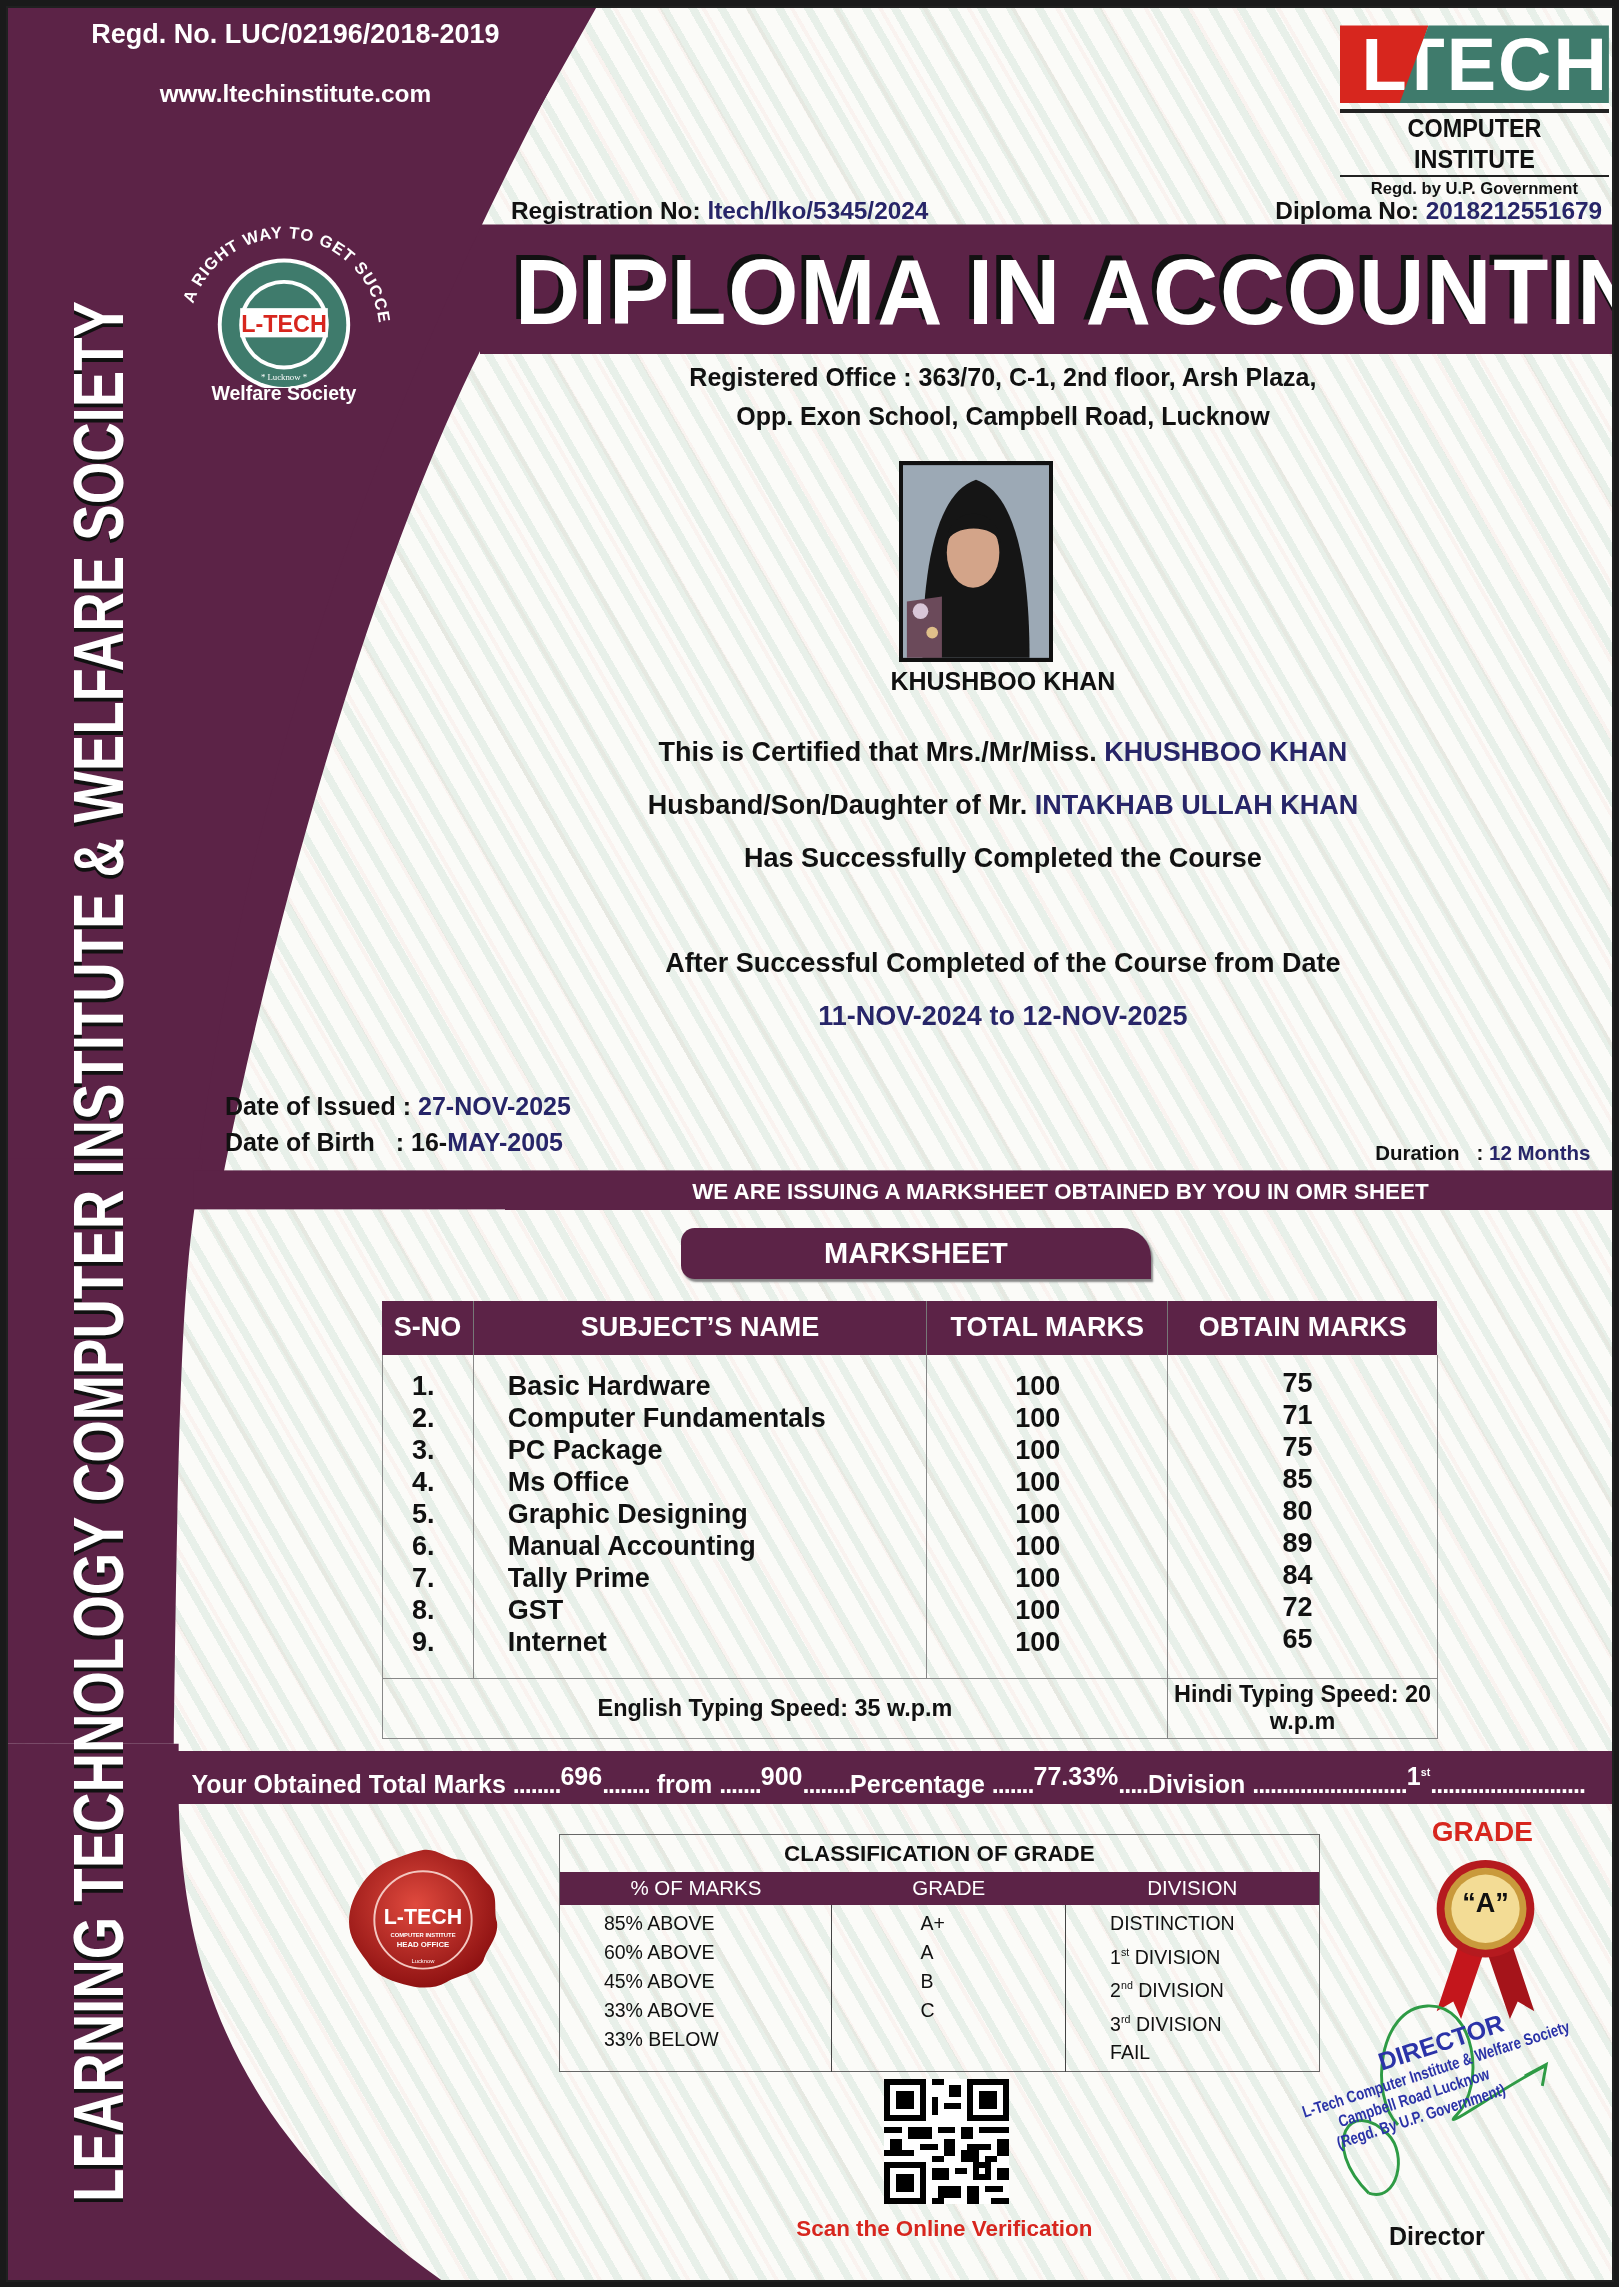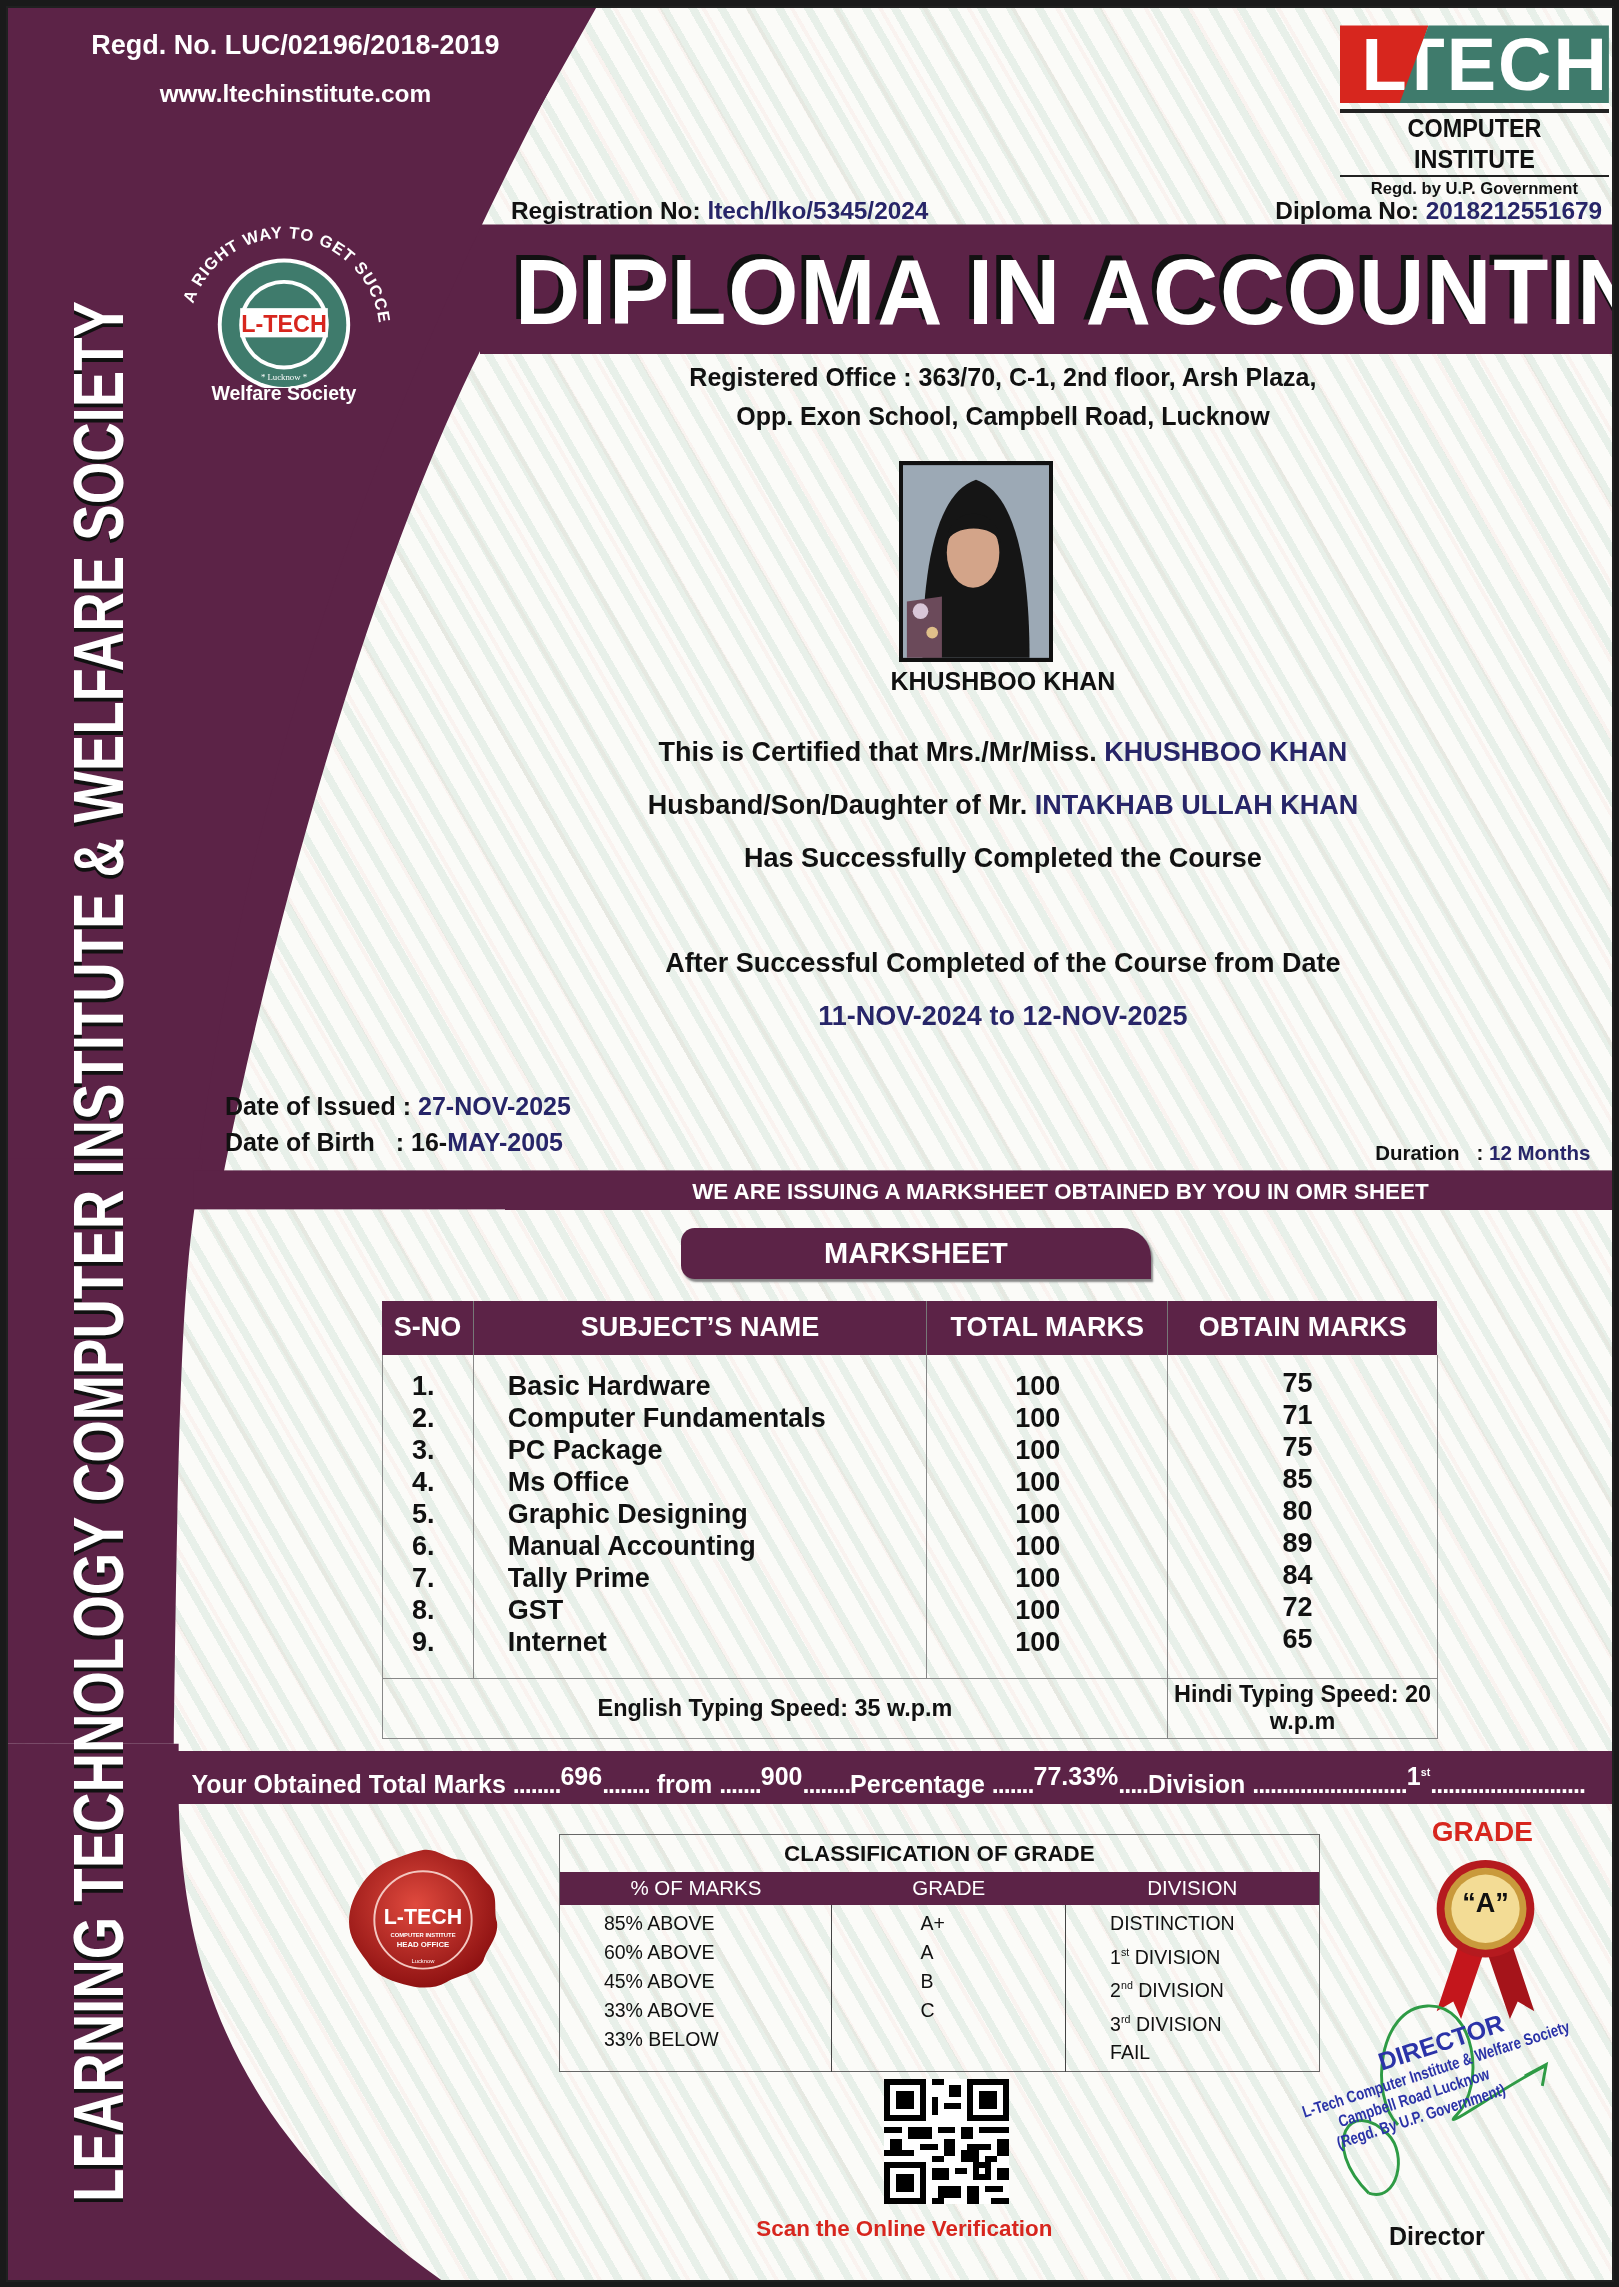--- a/index.html
+++ b/index.html
@@ -82,21 +82,21 @@
 
     <path d="M0 1180 L 200 1180 C 180 1280, 175 1380, 170 1780 L 0 1780 Z" fill="#5c2347"></path>
 
     <path d="M0 1780 L 175 1780 L 175 1840 C 180 2050, 260 2200, 450 2334 L 0 2334 Z" fill="#5c2347"></path>
 
     <rect x="190" y="1192" width="1459" height="40" fill="#5c2347"></rect>
   </svg>
 
   <div class="vtext">LEARNING TECHNOLOGY COMPUTER INSTITUTE &amp; WELFARE SOCIETY</div>
 
-  <div class="abs txt-white bold" style="left:39px;top:22px;width:497px;text-align:center;font-size:27px;">Regd. No. LUC/02196/2018-2019</div>
+  <div class="abs txt-white bold" style="left:39px;top:11px;width:497px;text-align:center;font-size:27px;">Regd. No. LUC/02196/2018-2019</div>
   <div class="abs txt-white bold" style="left:39px;top:72px;width:497px;text-align:center;font-size:24.4px;">www.ltechinstitute.com</div>
 
   <svg class="seal" viewBox="0 0 230 190">
     <defs>
       <path id="arcTop" d="M 18 120 A 98 98 0 0 1 212 120"></path>
     </defs>
     <text font-family="Liberation Sans, sans-serif" font-size="17" font-weight="700" fill="#fff" letter-spacing="1"><textPath href="#arcTop" startOffset="6%">A RIGHT WAY TO GET SUCCESS</textPath></text>
     <circle cx="115" cy="125" r="68" fill="#fff"></circle>
     <circle cx="115" cy="125" r="64" fill="#3f7b6c"></circle>
     <circle cx="115" cy="125" r="46" fill="#fff"></circle>
@@ -336,21 +336,21 @@
         <rect x="15" y="14" width="3" height="3"></rect>
         <rect x="16" y="15" width="1" height="1" fill="#fff"></rect>
         <rect x="19" y="15" width="2" height="2"></rect>
       <rect x="9" y="18" width="4" height="2"></rect>
         <rect x="14" y="18" width="2" height="3"></rect>
         <rect x="17" y="18" width="3" height="1"></rect>
         <rect x="18" y="20" width="3" height="1"></rect>
         <rect x="8" y="20" width="2" height="1"></rect>
     </g>
   </svg>
-  <div class="abs bold" style="left:643px;top:2208px;width:507px;text-align:center;font-size:22.4px;color:#d7261e;">Scan the Online Verification</div>
+  <div class="abs bold" style="left:683px;top:2208px;width:507px;text-align:center;font-size:22.4px;color:#d7261e;">Scan the Online Verification</div>
 
   <div class="stamp">
     <svg class="abs" style="left:19.5px;top:0" width="312" height="244" viewBox="0 0 320 250">
       <path d="M120 130 C 90 100, 100 10, 150 8 C 200 6, 210 90, 180 120 C 160 140, 230 90, 270 70 M 250 80 L 272 68 L 268 90" fill="none" stroke="#2e9b45" stroke-width="3"></path>
       <path d="M90 200 C 40 150, 70 100, 110 140 C 130 160, 120 210, 90 200" fill="none" stroke="#2e9b45" stroke-width="3"></path>
     </svg>
     <div class="abs" style="left:29px;top:78px;width:312px;transform:rotate(-18deg);transform-origin:left top;color:#2b33a8;font-weight:700;font-family:'Liberation Sans',sans-serif;">
       <div style="font-size:25px;padding-left:88px;">DIRECTOR</div>
       <div style="font-size:16.6px;transform:scaleX(0.8);transform-origin:left;white-space:nowrap;">L-Tech Computer Institute &amp; Welfare Society</div>
       <div style="font-size:16.6px;padding-left:39px;transform:scaleX(0.8);transform-origin:left;white-space:nowrap;">Campbell Road Lucknow</div>

